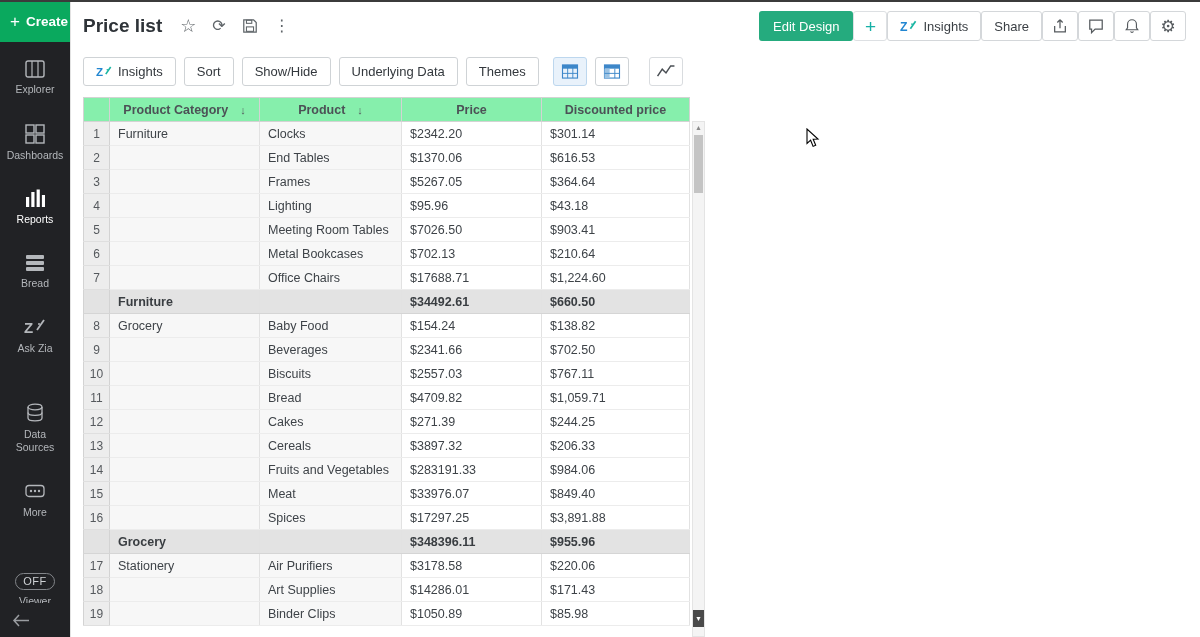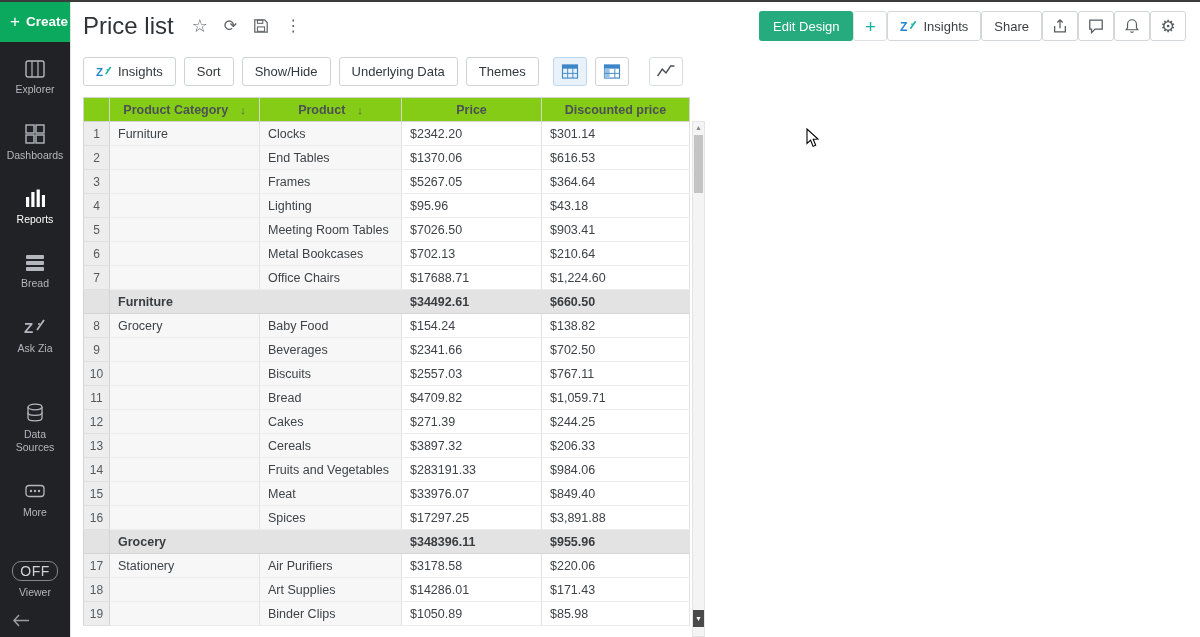--- a/index.html
+++ b/index.html
@@ -10,27 +10,27 @@
   
   .sidebar{position:absolute;left:0;top:0;width:70px;height:100%;background:#212225;display:flex;flex-direction:column;z-index:10;}
   .create-btn{height:42px;background:#0aa95e;color:#fff;display:flex;align-items:center;padding-left:10px;gap:6px;font-size:13.5px;font-weight:bold;cursor:pointer;flex:0 0 auto;}
   .create-plus{font-size:17px;font-weight:normal;line-height:1;}
   .side-nav{flex:1;display:flex;flex-direction:column;align-items:center;padding-top:18px;gap:28px;overflow:hidden;}
   .side-item{display:flex;flex-direction:column;align-items:center;gap:5px;color:#b4b7bb;font-size:10.5px;cursor:pointer;width:48px;text-align:center;line-height:1.2;}
   .side-item.active{color:#ffffff;}
   .side-item svg{flex:0 0 auto;}
   .side-item:nth-child(6){margin-top:20px;}
   .side-item:nth-child(8){margin-top:14px;}
-  .off-pill{border:1px solid #83868a;border-radius:9px;padding:2px 7px;font-size:14px;color:#cfd2d5;letter-spacing:.5px;line-height:1;}
+  .off-pill{border:1px solid #83868a;border-radius:9px;padding:2px 7px;font-size:11px;color:#cfd2d5;letter-spacing:.5px;line-height:1;margin-top:12px;}
   .collapse-zone{flex:0 0 34px;display:flex;align-items:center;padding-left:12px;color:#9a9da1;cursor:pointer;}
 
   
   .main{position:absolute;left:70px;top:0;right:0;bottom:0;background:#fff;border-left:1px solid #e2e2e2;}
   .hdr{height:52px;display:flex;align-items:center;padding:0 14px 0 12px;}
-  .title{font-size:24px;font-weight:normal;color:#2e3338;margin-right:18px;}
+  .title{font-size:19px;font-weight:bold;color:#2e3338;margin-right:18px;}
   .hicon{color:#5f6569;margin-right:16px;cursor:pointer;display:inline-flex;align-items:center;font-size:16px;line-height:1;}
   .hicon.star{font-size:18px;}
   .hdr-right{margin-left:auto;display:flex;align-items:center;gap:0;}
   button{font-family:"Liberation Sans",sans-serif;cursor:pointer;background:#fff;}
   .btn-green{background:#25ab7e;color:#fff;border:none;border-radius:3px;height:30px;padding:0 14px;font-size:13px;}
   .btn-plus{border:1px solid #dde0e3;border-radius:3px;width:34px;height:30px;color:#16b0a6;font-size:19px;line-height:1;}
   .btn-outline{border:1px solid #d4d7da;border-radius:3px;height:30px;padding:0 12px;font-size:13px;color:#3a3f44;display:inline-flex;align-items:center;gap:6px;}
   .icon-btn{border:1px solid #d4d7da;border-radius:3px;width:36px;height:30px;display:inline-flex;align-items:center;justify-content:center;color:#555a5e;}
   .gear{font-size:17px;line-height:1;}
 
@@ -39,21 +39,21 @@
   .tb-btn{border:1px solid #cfd3d6;border-radius:3px;height:29px;padding:0 12px;font-size:13px;color:#33383d;display:inline-flex;align-items:center;gap:6px;background:#fff;}
   .tb-icon-btn{border:1px solid #cfd3d6;border-radius:3px;width:34px;height:29px;display:inline-flex;align-items:center;justify-content:center;background:#fff;}
   .tb-icon-btn.selected{background:#e9f2fb;border-color:#bdd7ee;}
   .tb-icon-btn.first-of-group{margin-left:6px;}
   .tb-icon-btn.chartbtn{margin-left:12px;border-color:#d9dcdf;}
 
   
   .table-wrap{position:absolute;top:97px;left:12px;width:608px;bottom:0;overflow:hidden;}
   table{border-collapse:collapse;table-layout:fixed;width:606px;border:1px solid #d3d3d3;}
   th,td{overflow:hidden;white-space:nowrap;}
-  thead th{background:#84cc16;border:1px solid #d3d3d3;font-size:12.5px;font-weight:bold;color:#4c5156;height:24px;text-align:center;padding:0 6px;}
+  thead th{background:#86efac;border:1px solid #d3d3d3;font-size:12.5px;font-weight:bold;color:#4c5156;height:24px;text-align:center;padding:0 6px;}
   .sort-arrow{font-weight:normal;font-size:11px;color:#55595d;margin-left:12px;}
   td{height:24px;font-size:12.5px;color:#3e4348;border-right:1px solid #e2e2e2;border-bottom:1px solid #ececec;padding:0 8px;}
   td.numcol{background:#ededed;text-align:center;color:#55595d;border-right:1px solid #d3d3d3;border-bottom:1px solid #dfdfdf;font-size:12px;padding:0 2px;}
   td.cat,td.prod{background:#f7f7f7;}
   td.num{background:#fff;}
   tr.subtotal td{background:#e3e3e3;font-weight:bold;color:#393d41;border-bottom:1px solid #d5d5d5;}
 
   
   .vscroll{position:absolute;left:621px;top:121px;bottom:0;width:13px;background:#f4f4f4;border:1px solid #e4e4e4;}
   .vscroll .up{position:absolute;top:0;left:0;right:0;height:12px;color:#8a8a8a;font-size:7px;text-align:center;line-height:12px;cursor:pointer;}

